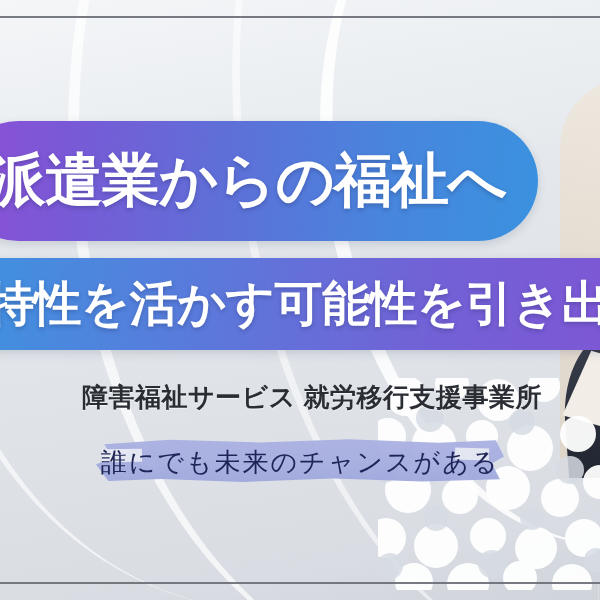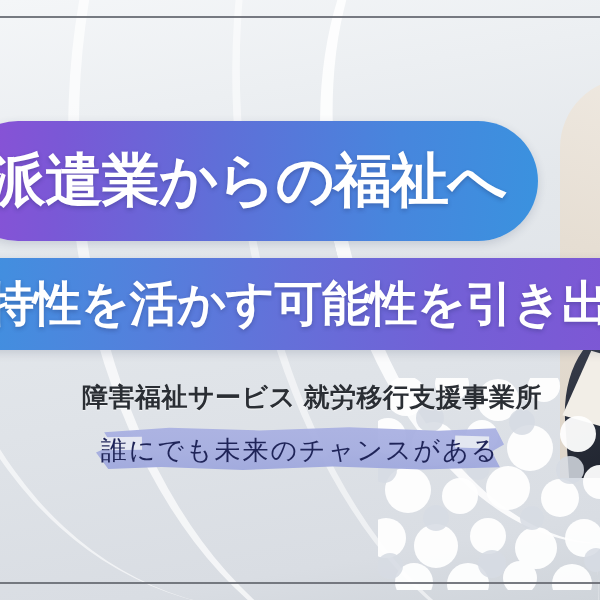--- a/index.html
+++ b/index.html
@@ -215,21 +215,21 @@
     font-weight: bold;
     letter-spacing: 0.5px;
     white-space: nowrap;
     text-shadow: 0 1px 1px rgba(255,255,255,0.65);
   }
 
   
   .tagline-wrap {
     position: absolute;
     left: 0;
-    top: 424px;
+    top: 436px;
     width: 600px;
     height: 52px;
   }
   .tagline-band {
     position: absolute;
     left: 96px;
     top: 2px;
     width: 408px;
     height: 44px;
     background: linear-gradient(180deg, #aab1e2 0%, #a6aee0 55%, #9fa8dd 100%);

